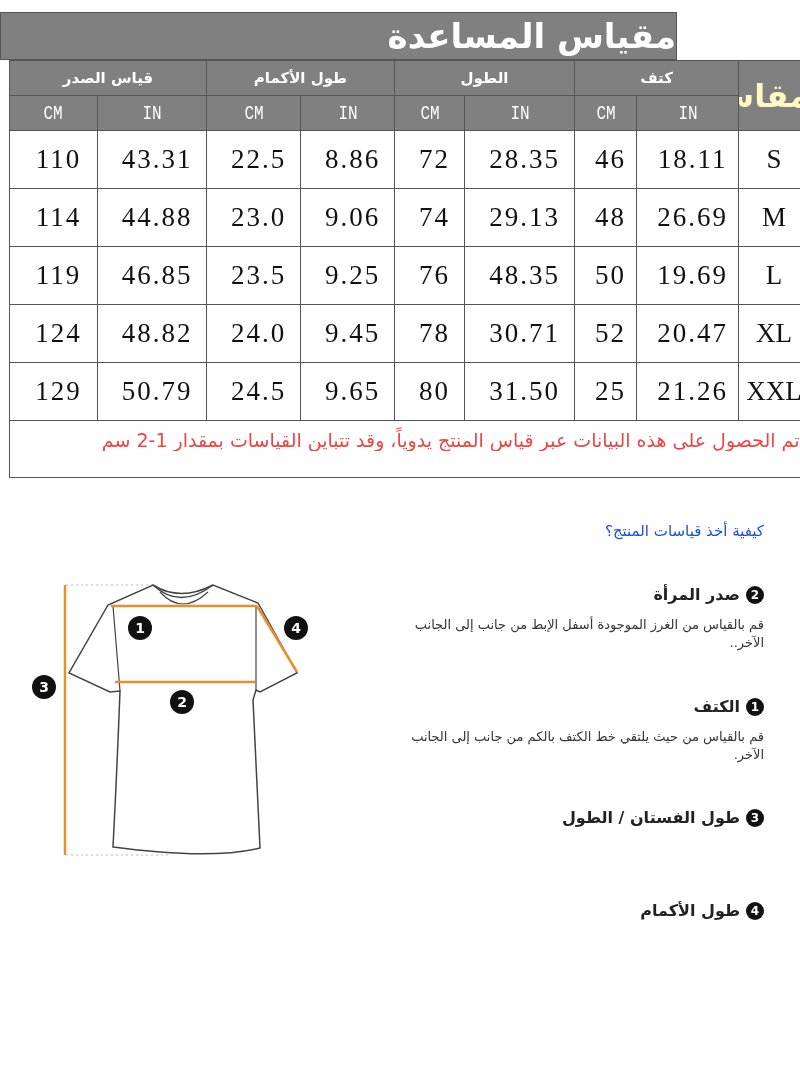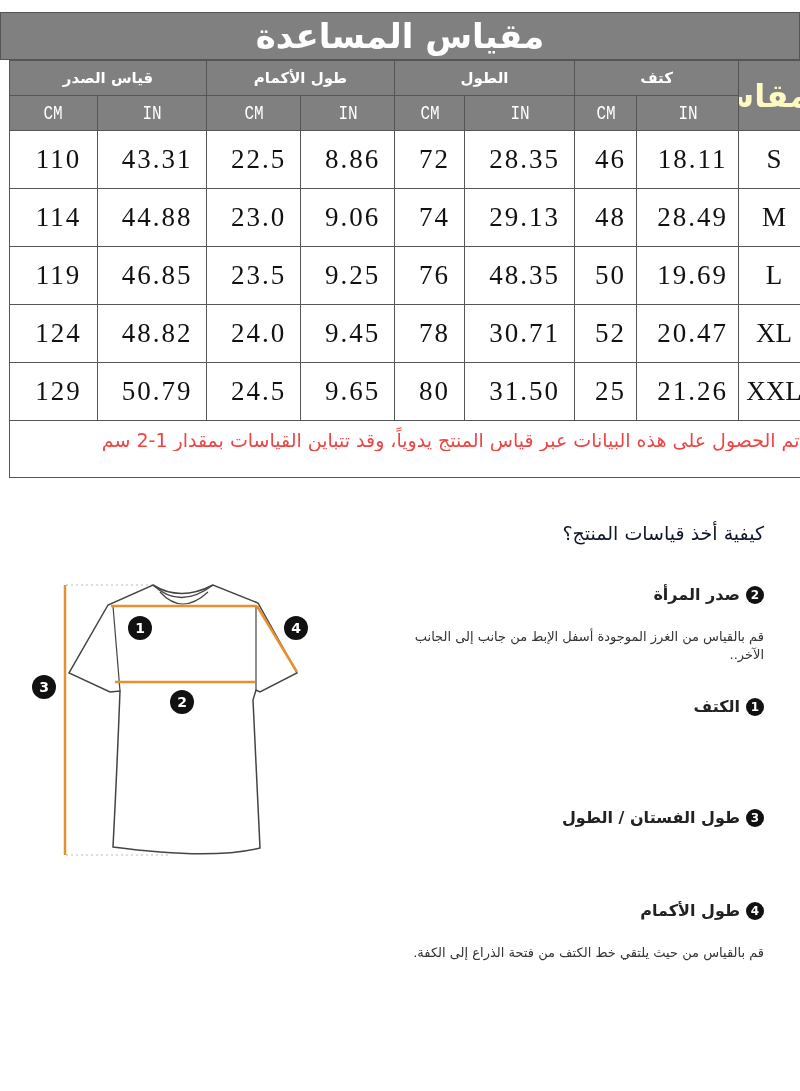--- a/index.html
+++ b/index.html
@@ -1,34 +1,34 @@
 <!DOCTYPE html>
 <html><head>
 <meta charset="utf-8">
 <style>
   html,body{margin:0;padding:0;background:#fff;}
   body{width:800px;height:1091px;position:relative;overflow:hidden;font-family:"DejaVu Serif",serif;}
   .sheet{position:absolute;left:0;top:12px;width:800px;}
-  .title-bar{position:absolute;left:0;top:0;width:800px;height:48px;background:#808080;border:1px solid #555;box-sizing:border-box;
-    color:#fff;font-family:"DejaVu Sans",sans-serif;font-weight:bold;font-size:34px;text-align:center;line-height:46px;direction:rtl;}
+  .title-bar{position:absolute;left:0;top:0;width:677px;height:48px;background:#808080;border:1px solid #555;box-sizing:border-box;
+    color:#fff;font-family:"DejaVu Sans",sans-serif;font-weight:bold;font-size:34px;text-align:right;line-height:46px;direction:rtl;}
   table.grid{position:absolute;left:9px;top:48px;border-collapse:collapse;table-layout:fixed;width:800px;}
   table.grid td{border:1px solid #555;padding:0;text-align:center;}
   .grp{background:#808080;color:#fff;height:34px;font-family:"DejaVu Sans",sans-serif;font-size:15px;font-weight:bold;direction:rtl;}
   .sub{background:#808080;color:#fff;height:34px;font-family:Liberation Mono, monospace;font-size:20px;transform-origin:center;}
   .sub span{display:inline-block;transform:scaleX(0.8);}
   .size-hdr{background:#808080;color:#fef9c3;font-family:"DejaVu Sans",sans-serif;font-weight:bold;font-size:32px;direction:rtl;text-align:center;padding-right:0!important;overflow:hidden;white-space:nowrap;}
   .cell{height:57px;font-family:"Liberation Serif",serif;font-size:27px;color:#111;text-align:center;padding-left:10px!important;letter-spacing:2px;}
   .cell.size{text-align:center!important;padding-left:0!important;letter-spacing:0;}
   .note-row td{height:56px;vertical-align:top;}
   .note{direction:rtl;text-align:right;font-family:"DejaVu Sans",sans-serif;font-weight:normal;font-size:19px;padding:8px 0 0 0;white-space:nowrap;overflow:hidden;color:#ef4444;}
-  .howto-title{position:absolute;right:36px;top:522px;font-family:"DejaVu Sans",sans-serif;font-size:19px;color:#0f172a;direction:rtl;}
+  .howto-title{position:absolute;right:36px;top:522px;font-family:"DejaVu Sans",sans-serif;font-size:15px;color:#1d4ed8;direction:rtl;}
   .step{position:absolute;right:36px;direction:rtl;text-align:right;font-family:"DejaVu Sans",sans-serif;color:#222;}
   .step .head{font-size:16px;font-weight:bold;display:flex;align-items:center;gap:6px;}
   .badge{display:inline-flex;width:18px;height:18px;border-radius:50%;background:#111;color:#fff;font-size:12px;font-weight:bold;align-items:center;justify-content:center;font-family:"DejaVu Sans",sans-serif;}
-  .step .desc{font-size:13px;margin-top:24px;line-height:18px;color:#333;width:380px;}
+  .step .desc{font-size:13px;margin-top:12px;line-height:18px;color:#333;width:380px;}
   .diagram{position:absolute;left:20px;top:570px;width:300px;height:300px;}
 </style>
 </head>
 <body>
 
 <div class="sheet">
   <div class="title-bar">مقياس المساعدة</div>
   <table class="grid">
     <colgroup>
       <col style="width:88px">
@@ -71,21 +71,21 @@
       <td class="cell size">S</td>
     </tr>
     <tr>
       <td class="cell">114</td>
       <td class="cell">44.88</td>
       <td class="cell">23.0</td>
       <td class="cell">9.06</td>
       <td class="cell">74</td>
       <td class="cell">29.13</td>
       <td class="cell">48</td>
-      <td class="cell">28.49</td>
+      <td class="cell">26.69</td>
       <td class="cell size">M</td>
     </tr>
     <tr>
       <td class="cell">119</td>
       <td class="cell">46.85</td>
       <td class="cell">23.5</td>
       <td class="cell">9.25</td>
       <td class="cell">76</td>
       <td class="cell">48.35</td>
       <td class="cell">50</td>
@@ -167,28 +167,28 @@
       <span>صدر المرأة</span>
     </div>
   <div class="desc">قم بالقياس من الغرز الموجودة أسفل الإبط من جانب إلى الجانب الآخر..</div>
 </div>
 
 <div class="step" style="top:697px;">
   <div class="head">
       <span class="badge">1</span>
       <span>الكتف</span>
     </div>
+  <div class="desc">قم بالقياس من حيث يلتقي خط الكتف بالكم من جانب إلى الجانب الآخر.</div>
 </div>
 
 <div class="step" style="top:808px;">
   <div class="head">
       <span class="badge">3</span>
       <span>طول الفستان / الطول</span>
     </div>
 </div>
 
 <div class="step" style="top:901px;">
   <div class="head">
       <span class="badge">4</span>
       <span>طول الأكمام</span>
     </div>
-  <div class="desc">قم بالقياس من حيث يلتقي خط الكتف من فتحة الذراع إلى الكفة.</div>
 </div>
 
 </body></html>

